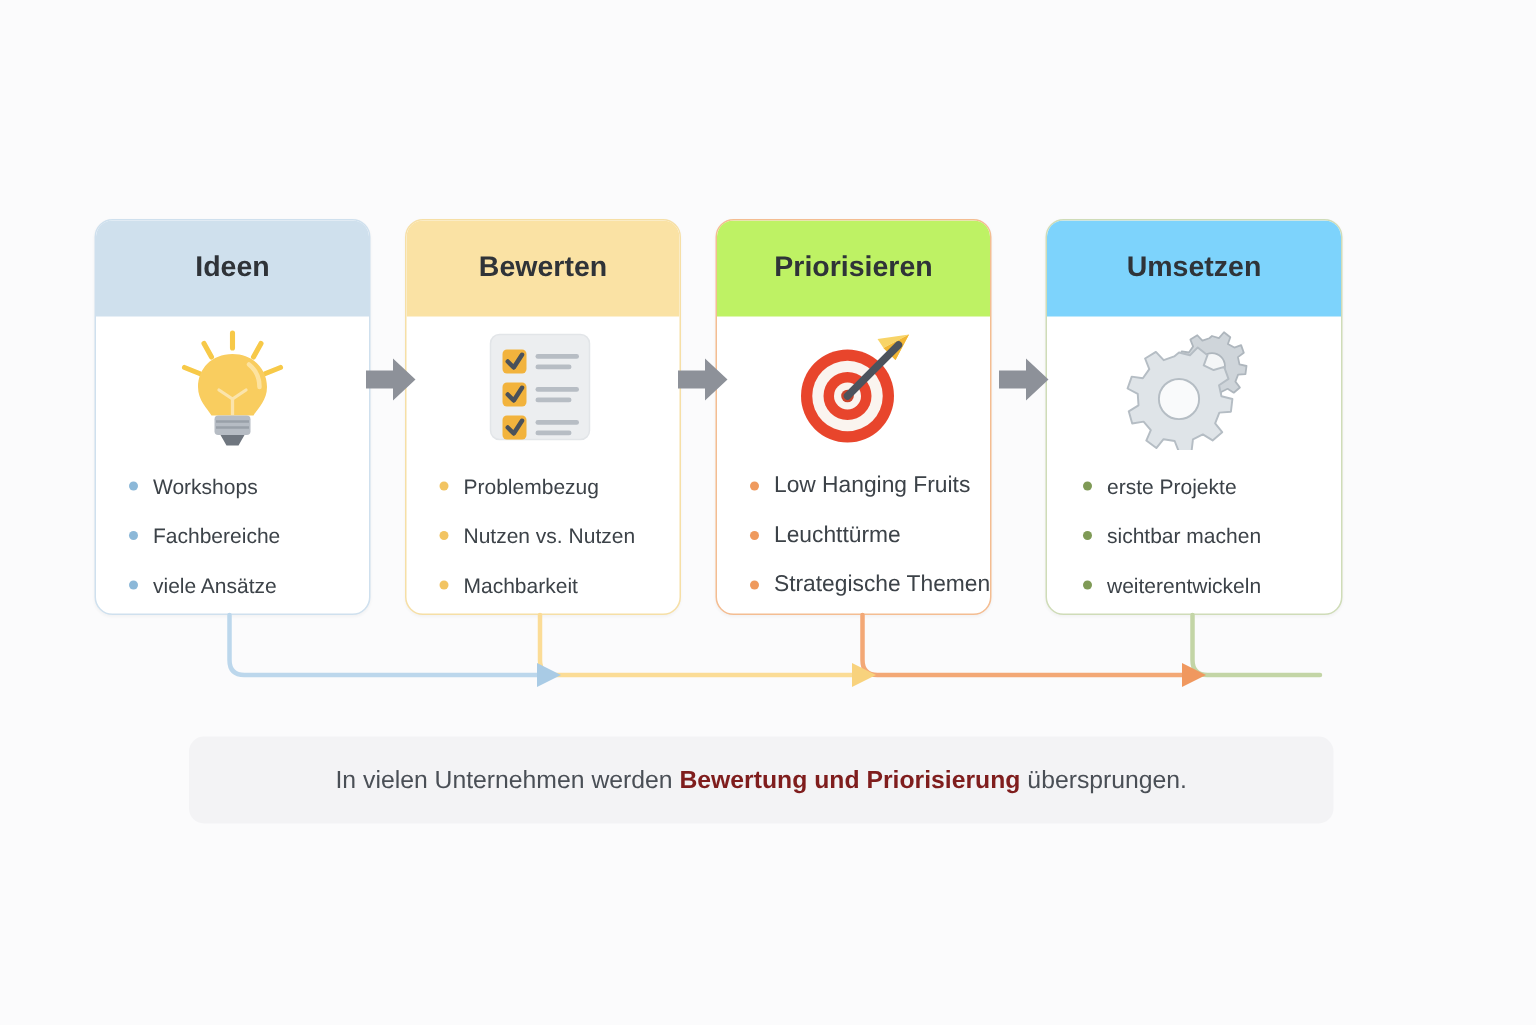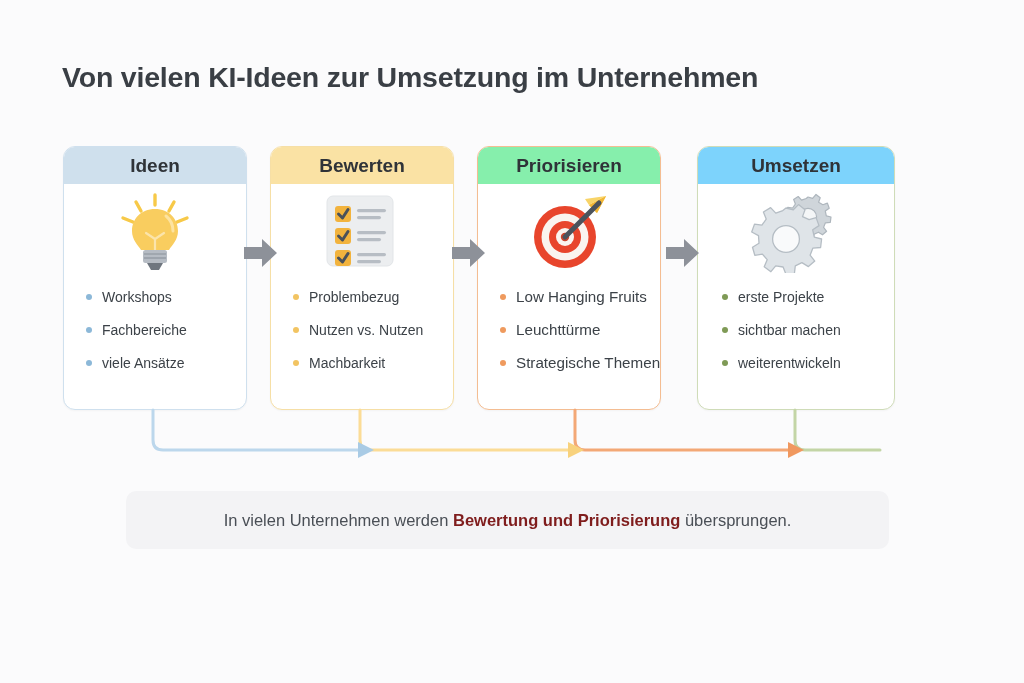--- a/index.html
+++ b/index.html
@@ -24,27 +24,27 @@
     border-radius:12px;border:1.6px solid;
     background:#ffffff;box-sizing:border-box;overflow:hidden;
     box-shadow:0 1px 2px rgba(0,0,0,0.035);
   }
   .card.c1{left:63px;border-color:#cfe0ee;}
   .card.c2{left:270px;border-color:#f6dfa6;}
   .card.c3{left:477px;border-color:#f4bd92;}
   .card.c4{left:697px;width:198px;border-color:#cfdcb8;}
 
   .card-head{
-    height:37px;display:flex;align-items:center;justify-content:center;
+    height:64px;display:flex;align-items:center;justify-content:center;
     font-size:19px;font-weight:bold;color:#2f3338;
     border-radius:10px 10px 0 0;
   }
   .c1 .card-head{background:#cfe0ed;}
   .c2 .card-head{background:#fae2a4;text-align:right;}
-  .c3 .card-head{background:#86efac;}
+  .c3 .card-head{background:#bef264;}
   .c4 .card-head{background:#7dd3fc;}
 
   .icon-zone{height:96px;display:flex;align-items:center;justify-content:center;}
 
   .bullets{margin:0;padding:0 0 0 22px;list-style:none;}
   .bullets li{
     position:relative;font-size:14px;color:#3c4248;
     line-height:1;margin-bottom:0px;padding-left:16px;height:33px;
     display:flex;align-items:center;white-space:nowrap;
   }
@@ -72,21 +72,20 @@
   .caption b{color:#7f1d1d;font-weight:bold;}
 
   svg.connectors{position:absolute;left:0;top:0;width:1024px;height:683px;pointer-events:none;}
   svg.icon{display:block;}
 </style>
 </head>
 <body>
 
 <div class="page">
 
-  <div class="title">Von vielen KI-Ideen zur Umsetzung im Unternehmen</div>
 
   <div class="card c1">
     <div class="card-head">Ideen</div>
     <div class="icon-zone">
       <svg class="icon" width="72" height="80" viewBox="0 0 72 80">
         <g stroke="#f7c948" stroke-width="3.4" stroke-linecap="round">
           <line x1="36" y1="3" x2="36" y2="13"></line>
           <line x1="17" y1="10" x2="22" y2="19"></line>
           <line x1="55" y1="10" x2="50" y2="19"></line>
           <line x1="4" y1="26" x2="14" y2="30"></line>

